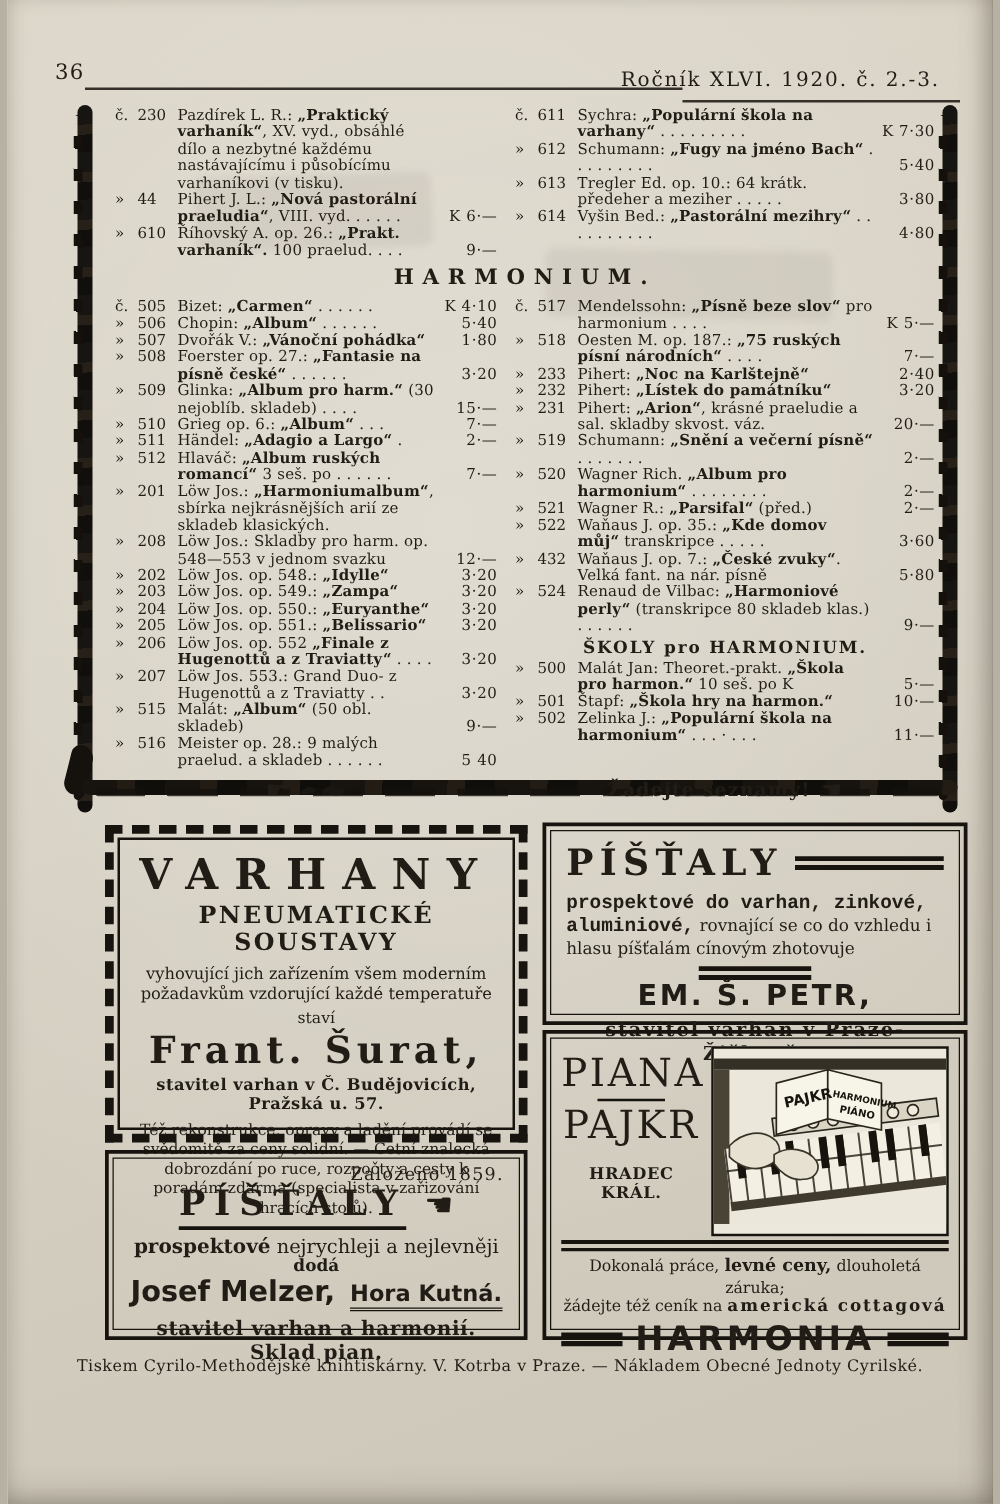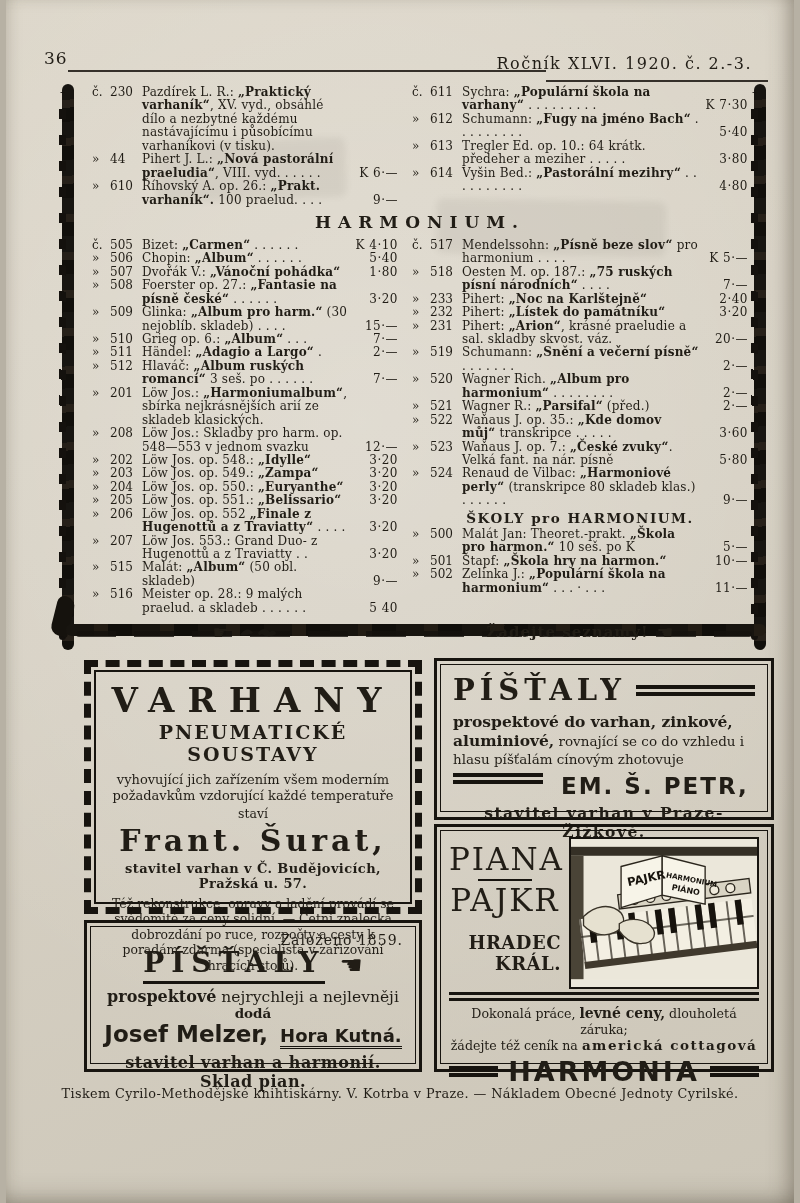--- a/index.html
+++ b/index.html
@@ -59,22 +59,22 @@
   .v-note{font-size:12.4px;line-height:1.26;margin-top:5px;text-align:center;}
   .dbl{border:3px solid #17140f;box-sizing:border-box;}
   .dbl .ad-inner{margin:3px;border:1px solid #17140f;height:calc(100% - 8px);}
   #ad-petr{left:428px;top:658px;width:340px;height:162px;}
   #ad-petr .ad-inner{padding:8px 12px;}
   .rule2{height:11px;background:linear-gradient(#17140f 0 4px,transparent 4px 7px,#17140f 7px 11px);}
   .p-titlerow{display:flex;align-items:center;gap:10px;}
   .p-title{font-weight:700;font-size:29px;letter-spacing:5px;}
   .p-titlerow .rule2{flex:1;}
   .p-body{font-size:13.5px;line-height:1.22;margin-top:6px;}
-  .p-body b{font-size:15.5px;}
-  .p-namerow{display:flex;gap:18px;margin-top:6px;}
+  .p-body b{font-size:15.5px;font-family:Liberation Mono, monospace;}
+  .p-namerow{display:flex;align-items:center;gap:0;margin-top:6px;flex-direction:column;}
   .p-namerow .rule2{width:90px;flex:none;}
   .p-name{font-family:"DejaVu Sans",sans-serif;font-weight:700;font-size:23px;letter-spacing:2px;}
   .p-addr{font-weight:700;font-size:15.5px;letter-spacing:1.5px;text-align:center;margin-top:4px;}
   #ad-melzer{left:78px;top:920px;width:338px;height:152px;}
   #ad-melzer .ad-inner{padding:5px 12px;text-align:center;}
   .m-founded{text-align:right;font-size:14px;letter-spacing:1px;}
   .m-titlerow{display:flex;align-items:center;justify-content:center;gap:14px;margin-top:-2px;}
   .m-title{font-weight:700;font-size:28px;letter-spacing:7px;border-bottom:3px solid #17140f;padding-bottom:2px;}
   .m-hand{font-family:"DejaVu Sans",sans-serif;font-size:26px;}
   .m-body{font-size:15.5px;margin-top:3px;}
@@ -83,21 +83,21 @@
   .m-namerow{display:flex;align-items:baseline;justify-content:center;gap:12px;margin-top:0px;}
   .m-name{font-family:"DejaVu Sans",sans-serif;font-weight:700;font-size:23px;}
   .m-city{font-family:"DejaVu Sans",sans-serif;font-weight:700;font-size:18px;border-bottom:3px double #17140f;}
   .m-addr{font-weight:700;font-size:16px;letter-spacing:.5px;margin-top:3px;border-top:1px solid transparent;}
   #ad-pajkr{left:428px;top:824px;width:340px;height:248px;}
   #ad-pajkr .ad-inner{padding:6px 8px;}
   .pj-top{display:flex;gap:8px;}
   .pj-left{width:112px;flex:none;text-align:center;padding-top:6px;}
   .pj-word{font-size:31px;letter-spacing:2px;line-height:1.05;}
   .pj-rule{width:54px;height:2px;background:#17140f;margin:3px auto;}
-  .pj-city{font-weight:700;font-size:18px;letter-spacing:.5px;margin-top:16px;text-align:right;}
+  .pj-city{font-weight:700;font-size:13px;letter-spacing:.5px;margin-top:16px;}
   .pj-illo{flex:1;border:2px solid #17140f;background:#ece8db;position:relative;height:148px;}
   .pj-illo svg{display:block;width:100%;height:100%;}
   .pj-rule2{height:9px;background:linear-gradient(#17140f 0 3px,transparent 3px 6px,#17140f 6px 9px);margin:3px 0 4px 0;}
   .pj-note{font-size:12.6px;line-height:1.2;text-align:center;}
   .pj-note b{font-size:14px;}
   .pj-note .sp{letter-spacing:1.5px;font-weight:700;font-size:13.5px;}
   .pj-brandrow{display:flex;align-items:center;gap:10px;margin-top:3px;}
   .pj-brandrow .rule2{flex:1;}
   .pj-brand{font-family:"DejaVu Sans",sans-serif;font-weight:700;font-size:27px;letter-spacing:3px;}
   
@@ -333,21 +333,21 @@
             <span class="price">2·—</span>
           </div>
           <div class="item">
             <span class="marker">»</span>
             <span class="num">522</span>
             <span class="body"><span>Waňaus J. op. 35.: </span><b>„Kde domov můj“</b><span> transkripce . . . . .</span></span>
             <span class="price">3·60</span>
           </div>
           <div class="item">
             <span class="marker">»</span>
-            <span class="num">523</span>
+            <span class="num">432</span>
             <span class="body"><span>Waňaus J. op. 7.: </span><b>„České zvuky“</b><span>. Velká fant. na nár. písně</span></span>
             <span class="price">5·80</span>
           </div>
           <div class="item">
             <span class="marker">»</span>
             <span class="num">524</span>
             <span class="body"><span>Renaud de Vilbac: </span><b>„Harmoniové perly“</b><span> (transkripce 80 skladeb klas.) . . . . . .</span></span>
             <span class="price">9·—</span>
           </div>
           <div class="subheader">ŠKOLY pro HARMONIUM.</div>

